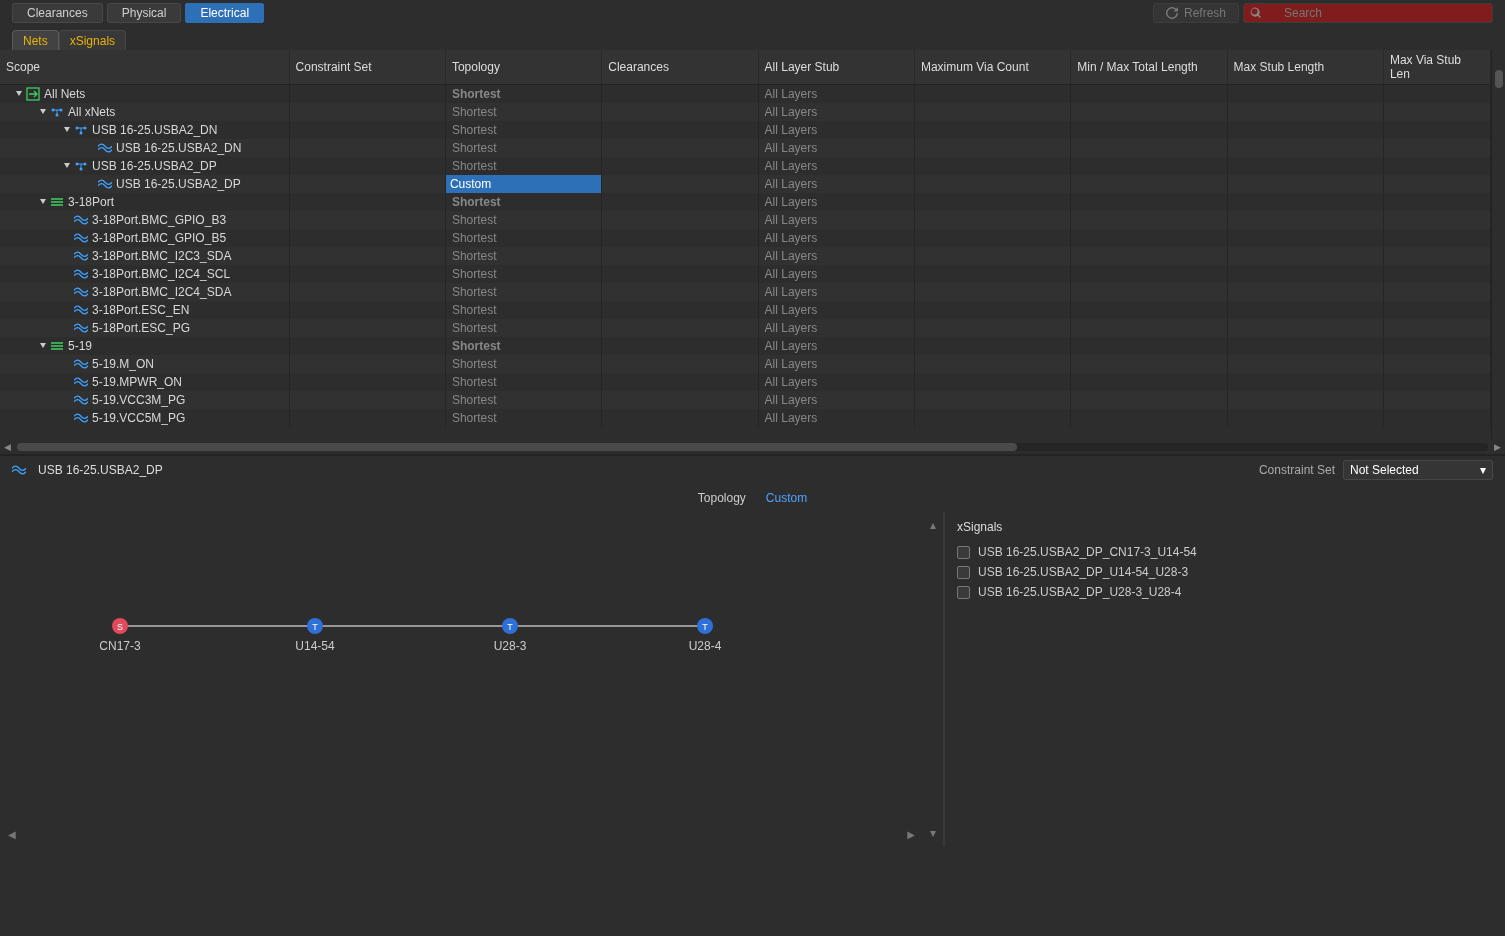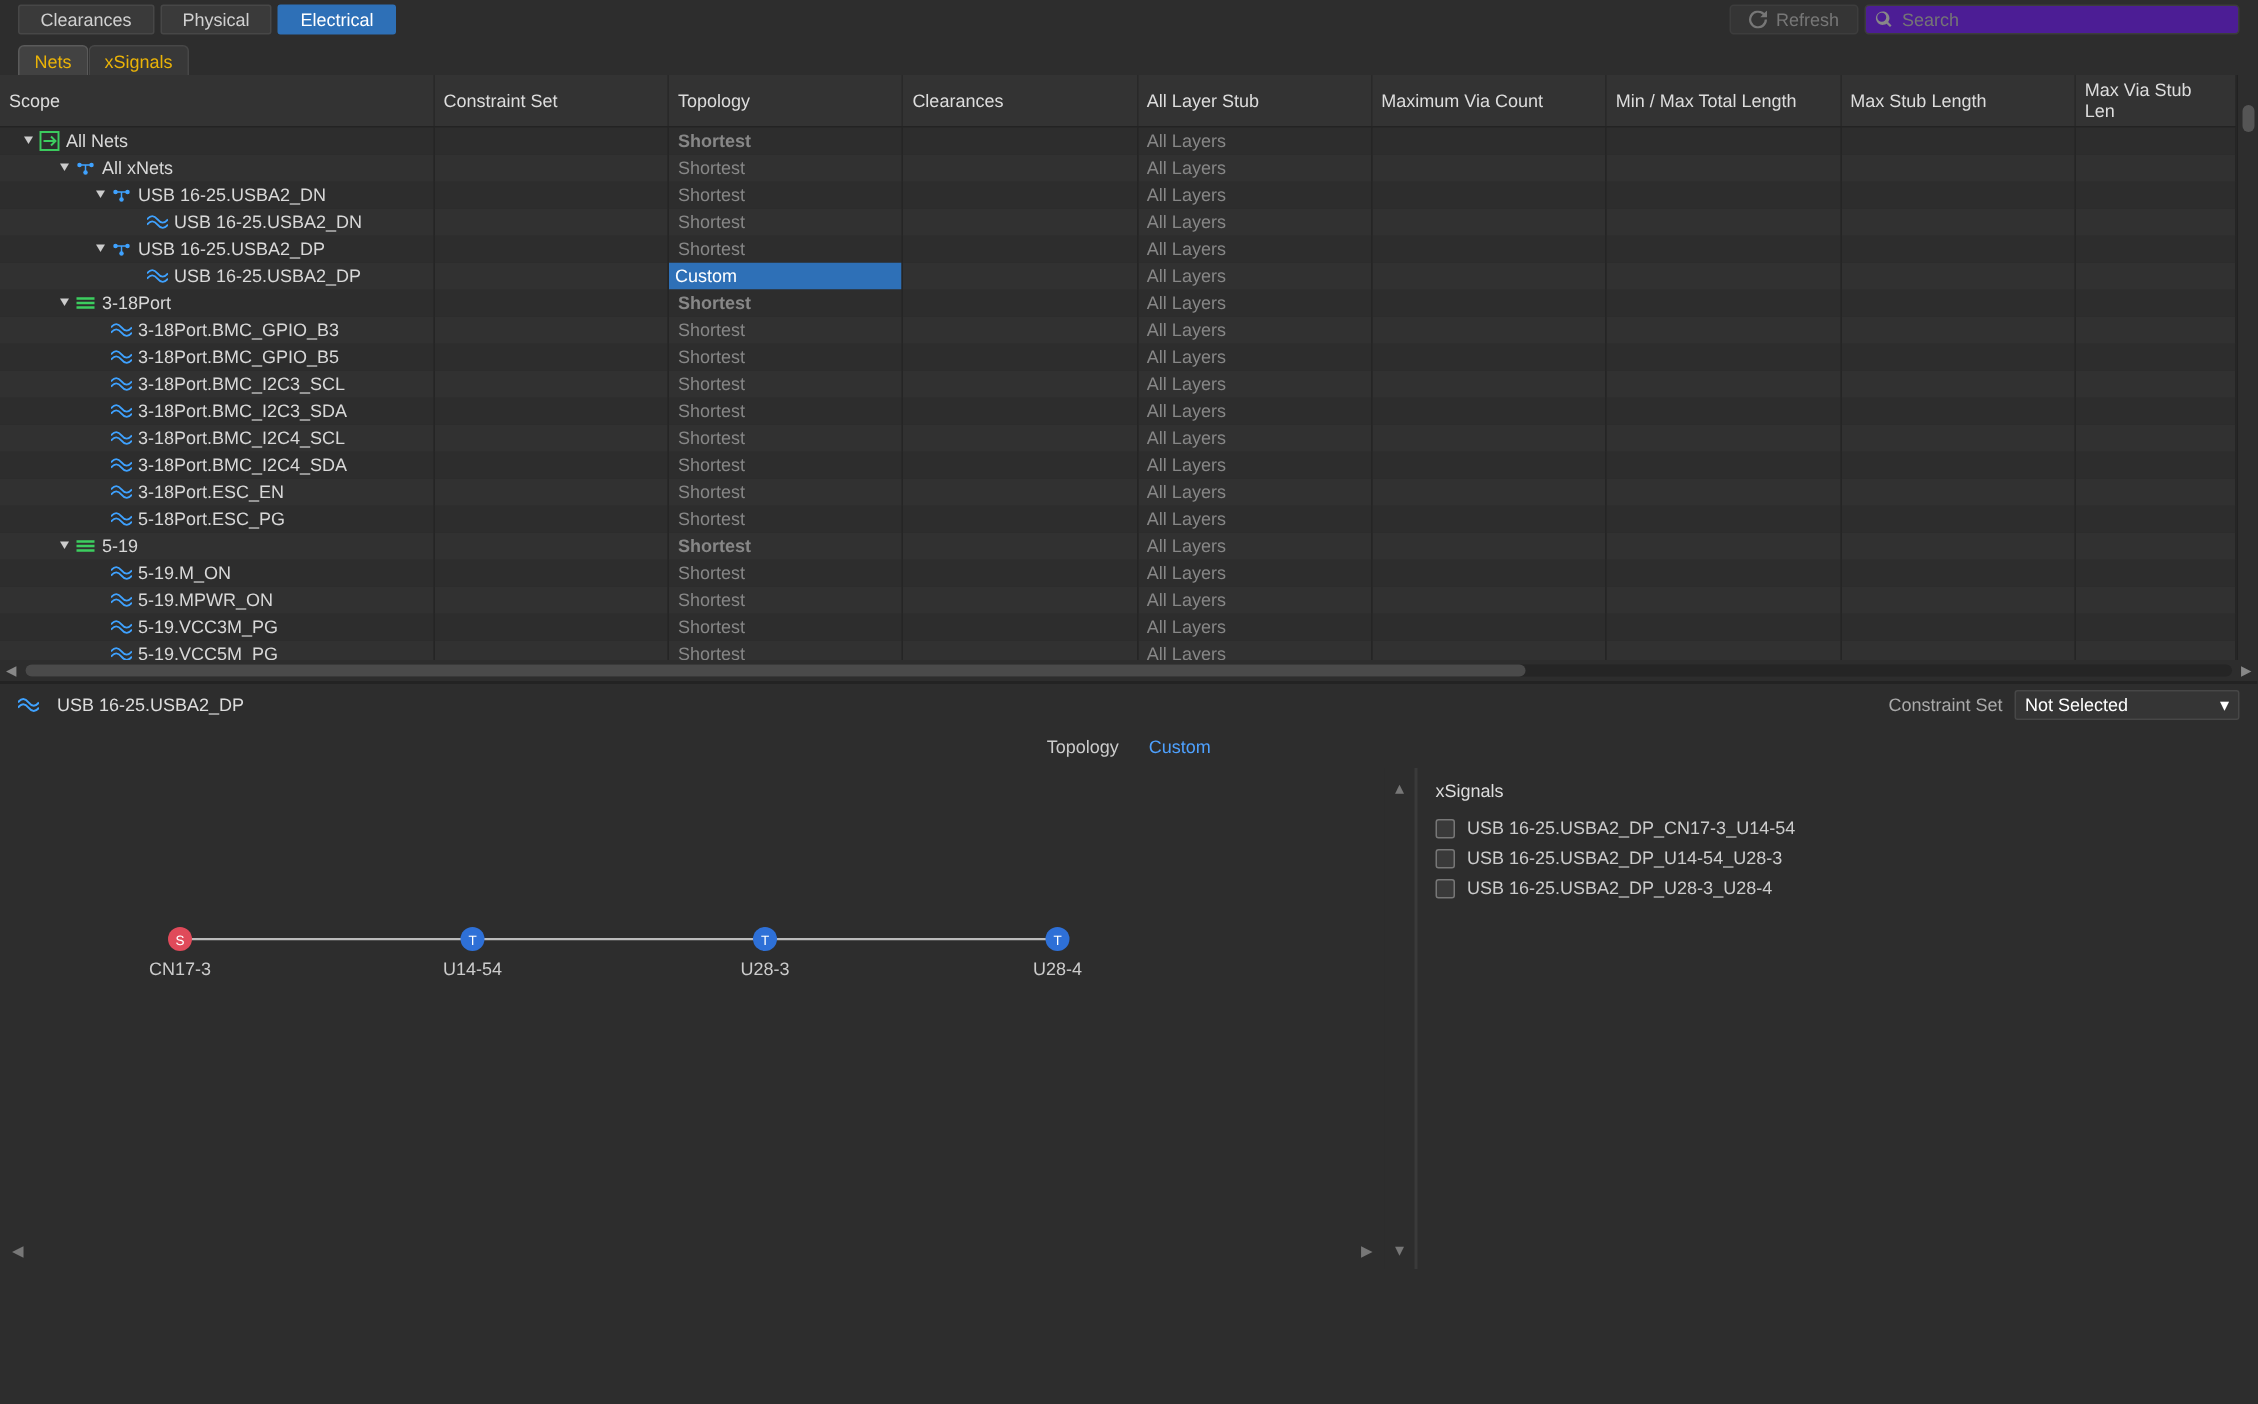--- a/index.html
+++ b/index.html
@@ -52,27 +52,27 @@
       gap: 6px;
       border-radius: 3px;
     }
     .refresh-icon {
       width: 12px; height: 12px;
       display:inline-block;
     }
     .search-wrap {
       height: 20px;
       width: 250px;
-      background: #4c1d95;
+      background: #7f1d1d;
       border: 1px solid #3d3d3d;
       border-radius: 3px;
       display: flex;
       align-items: center;
       padding: 0 6px;
-      gap: 6px;
+      gap: 22px;
       justify-content: space-between;
     }
     .search-icon { width: 12px; height: 12px; fill:#888;}
     .search-input {
       flex: 1;
       background: transparent;
       border: none;
       outline: none;
       color: #ccc;
       font-size: 12px;
@@ -599,42 +599,20 @@
             <td class="scope-cell">
               <div class="tree-cell">
                 <span class="indent" style="width:56px"></span>
                 <span class="triangle"></span>
                 <span class="grp-icon">
                   <svg viewBox="0 0 16 10" width="14" height="10">
                     <path stroke="#3fa2ff" stroke-width="1.4" fill="none" d="M0 3 Q4 -2 8 3 T16 3 M0 7 Q4 2 8 7 T16 7"></path>
                   </svg>
                 </span>
                 <span>3-18Port.BMC_GPIO_B5</span>
-              </div>
-            </td>
-            <td></td>
-            <td>Shortest</td>
-            <td></td>
-            <td>All Layers</td>
-            <td></td>
-            <td></td>
-            <td></td>
-            <td></td>
-          </tr>
-          <tr>
-            <td class="scope-cell">
-              <div class="tree-cell">
-                <span class="indent" style="width:56px"></span>
-                <span class="triangle"></span>
-                <span class="grp-icon">
-                  <svg viewBox="0 0 16 10" width="14" height="10">
-                    <path stroke="#3fa2ff" stroke-width="1.4" fill="none" d="M0 3 Q4 -2 8 3 T16 3 M0 7 Q4 2 8 7 T16 7"></path>
-                  </svg>
-                </span>
-                <span>3-18Port.BMC_I2C3_SCL</span>
               </div>
             </td>
             <td></td>
             <td>Shortest</td>
             <td></td>
             <td>All Layers</td>
             <td></td>
             <td></td>
             <td></td>
             <td></td>

